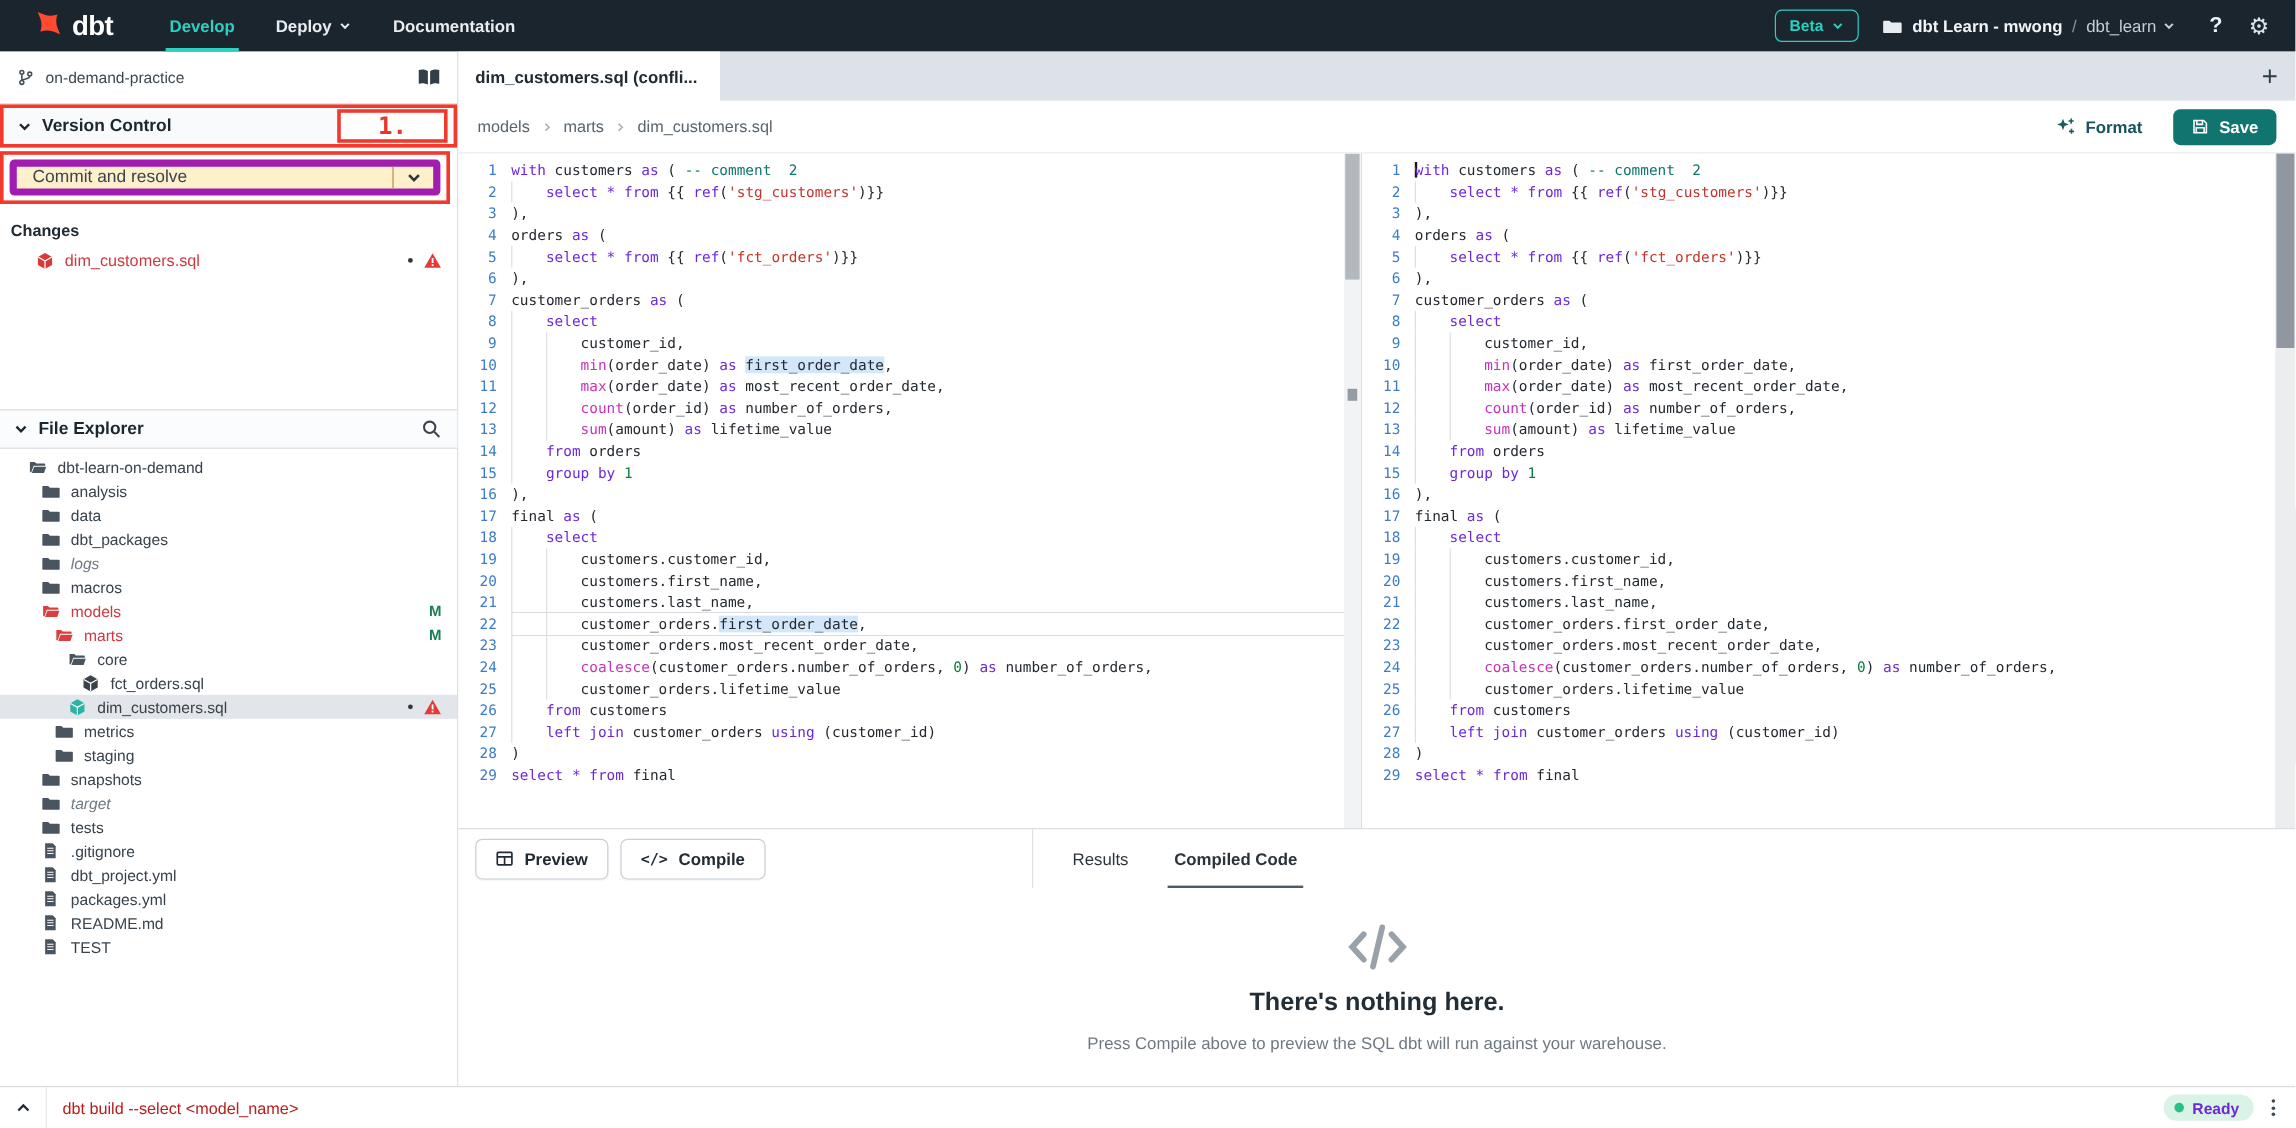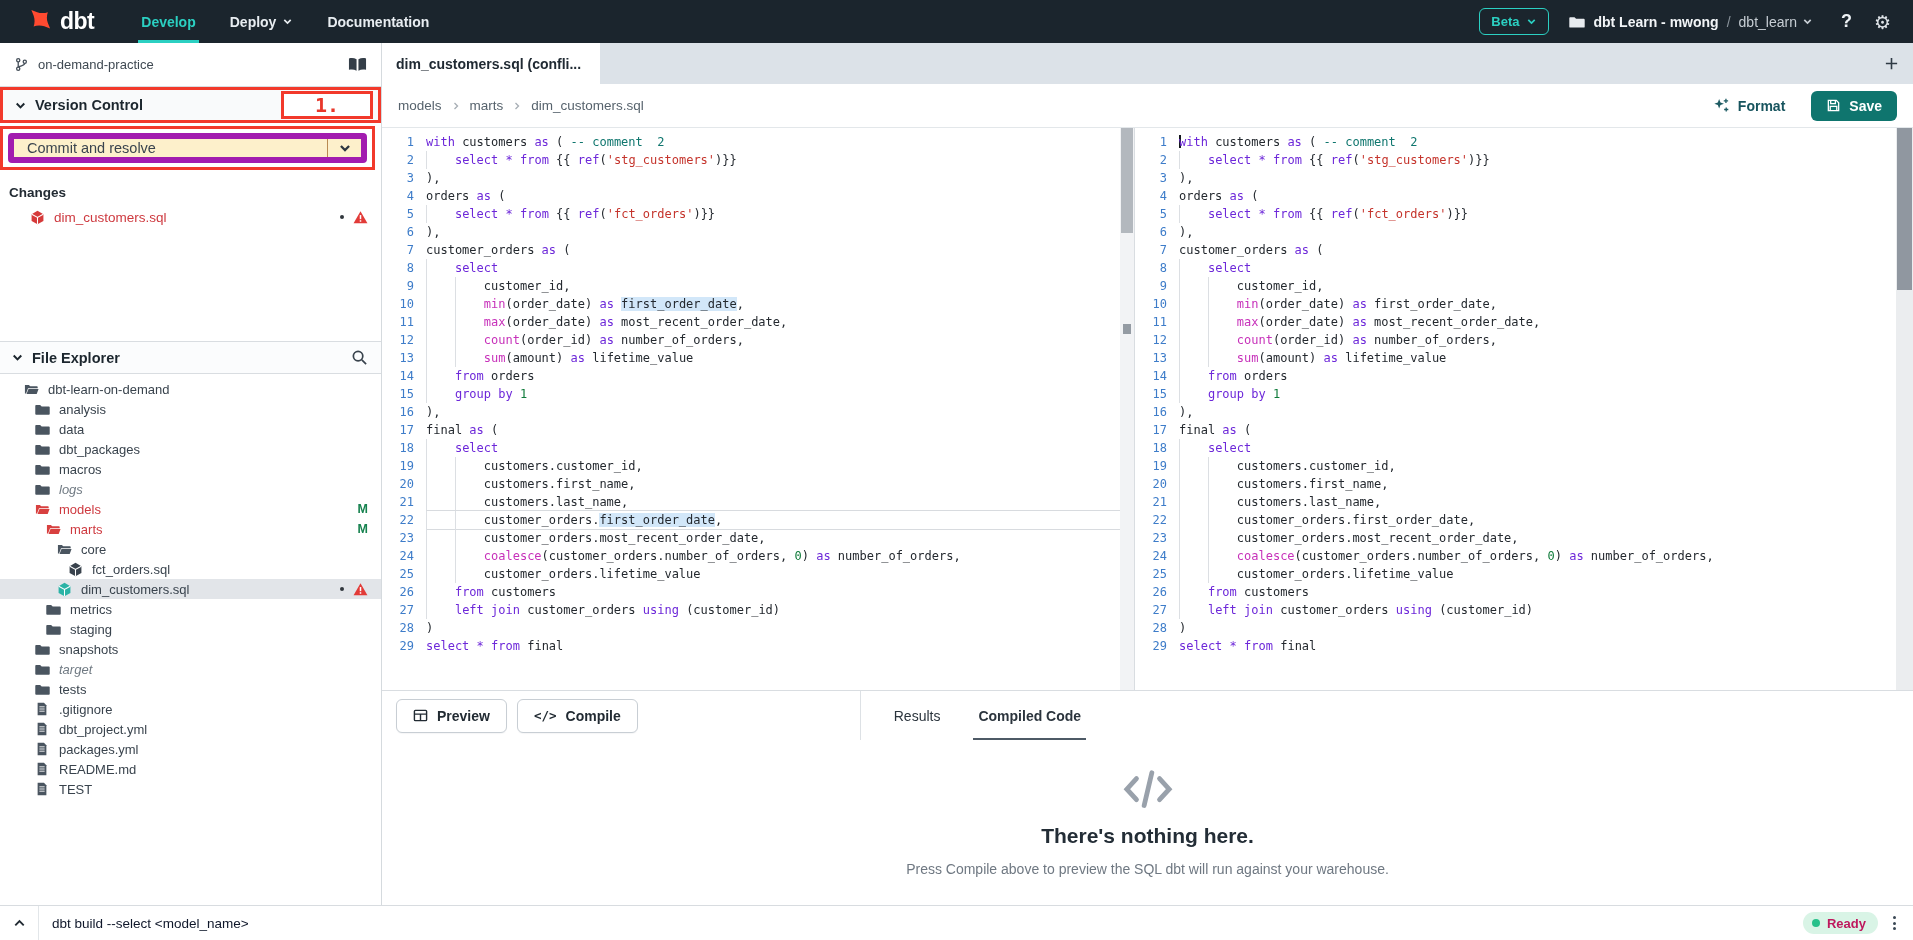--- a/index.html
+++ b/index.html
@@ -97,24 +97,24 @@
   .bp-tab { height:50px; display:flex; align-items:center; padding:0 5px; margin-left:28px; font-size:14px; color:#2b343d; cursor:pointer; border-bottom:3px solid transparent; border-top:3px solid transparent; }
   .bp-tab.active { font-weight:bold; border-bottom-color:#4e5a66; }
   .bp-results { height:165px; flex:none; background:#fff; display:flex; flex-direction:column; align-items:center; justify-content:center; gap:13px; }
   .empty-title { font-size:21px; font-weight:bold; color:#232d36; }
   .empty-hint { font-size:14px; color:#6f7882; }
 
   
   .statusbar { height:35px; flex:none; border-top:1px solid #d8dce0; background:#fff; display:flex; align-items:center; }
   .sb-toggle { width:38px; display:flex; align-items:center; justify-content:center; cursor:pointer; }
   .sb-div { width:1px; height:35px; background:#e2e6e9; }
-  .sb-cmd { margin-left:13px; font-size:13.5px; color:#0f172a; flex:1; cursor:text; }
+  .sb-cmd { margin-left:13px; font-size:13.5px; color:#b91c1c; flex:1; cursor:text; }
   .ready-pill { display:flex; align-items:center; gap:7px; background:#d9f4e6; border-radius:11px; height:22px; padding:0 12px 0 9px; cursor:pointer; }
   .ready-dot { width:8px; height:8px; border-radius:50%; background:#27c08a; }
-  .ready-label { font-size:13px; font-weight:bold; color:#be185d; }
+  .ready-label { font-size:13px; font-weight:bold; color:#6d28d9; }
   .kebab { display:flex; flex-direction:column; gap:2.5px; margin:0 17px 0 15px; cursor:pointer; }
   .kebab i { width:3px; height:3px; border-radius:50%; background:#3a4754; }
 </style>
 </head>
 <body>
 
 <div id="app">
 
   <div class="topnav">
     <div class="brand">
@@ -251,35 +251,35 @@
             <span class="tlabel">data</span>
           </div>
           <div class="trow" style="padding-left: 35px;">
             <span class="ticon">
               <svg viewBox="0 0 16 16" width="15" height="15">
                 <path fill="#4a5560" d="M1.2 3.2h4.3l1.6 1.6h7.7c.5 0 .9.4.9.9v7c0 .5-.4.9-.9.9H1.2c-.5 0-.9-.4-.9-.9V4.1c0-.5.4-.9.9-.9z"></path>
               </svg>
             </span>
             <span class="tlabel">dbt_packages</span>
           </div>
+          <div class="trow italic" style="padding-left: 35px;">
+            <span class="ticon">
+              <svg viewBox="0 0 16 16" width="15" height="15">
+                <path fill="#4a5560" d="M1.2 3.2h4.3l1.6 1.6h7.7c.5 0 .9.4.9.9v7c0 .5-.4.9-.9.9H1.2c-.5 0-.9-.4-.9-.9V4.1c0-.5.4-.9.9-.9z"></path>
+              </svg>
+            </span>
+            <span class="tlabel">logs</span>
+          </div>
           <div class="trow" style="padding-left: 35px;">
             <span class="ticon">
               <svg viewBox="0 0 16 16" width="15" height="15">
                 <path fill="#4a5560" d="M1.2 3.2h4.3l1.6 1.6h7.7c.5 0 .9.4.9.9v7c0 .5-.4.9-.9.9H1.2c-.5 0-.9-.4-.9-.9V4.1c0-.5.4-.9.9-.9z"></path>
               </svg>
             </span>
             <span class="tlabel">macros</span>
-          </div>
-          <div class="trow italic" style="padding-left: 35px;">
-            <span class="ticon">
-              <svg viewBox="0 0 16 16" width="15" height="15">
-                <path fill="#4a5560" d="M1.2 3.2h4.3l1.6 1.6h7.7c.5 0 .9.4.9.9v7c0 .5-.4.9-.9.9H1.2c-.5 0-.9-.4-.9-.9V4.1c0-.5.4-.9.9-.9z"></path>
-              </svg>
-            </span>
-            <span class="tlabel">logs</span>
           </div>
           <div class="trow red" style="padding-left: 35px;">
             <span class="ticon">
               <svg viewBox="0 0 16 16" width="15" height="15">
                 <g fill="#d8403f">
                   <path d="M1 3.1h4.2l1.5 1.5h7.1c.5 0 .8.3.8.8v1.2H4.3L2.2 12.2H1z"></path>
                   <path d="M4.8 7.5h10.7l-2 5.4H2.7z"></path>
                 </g>
               </svg>
             </span>

